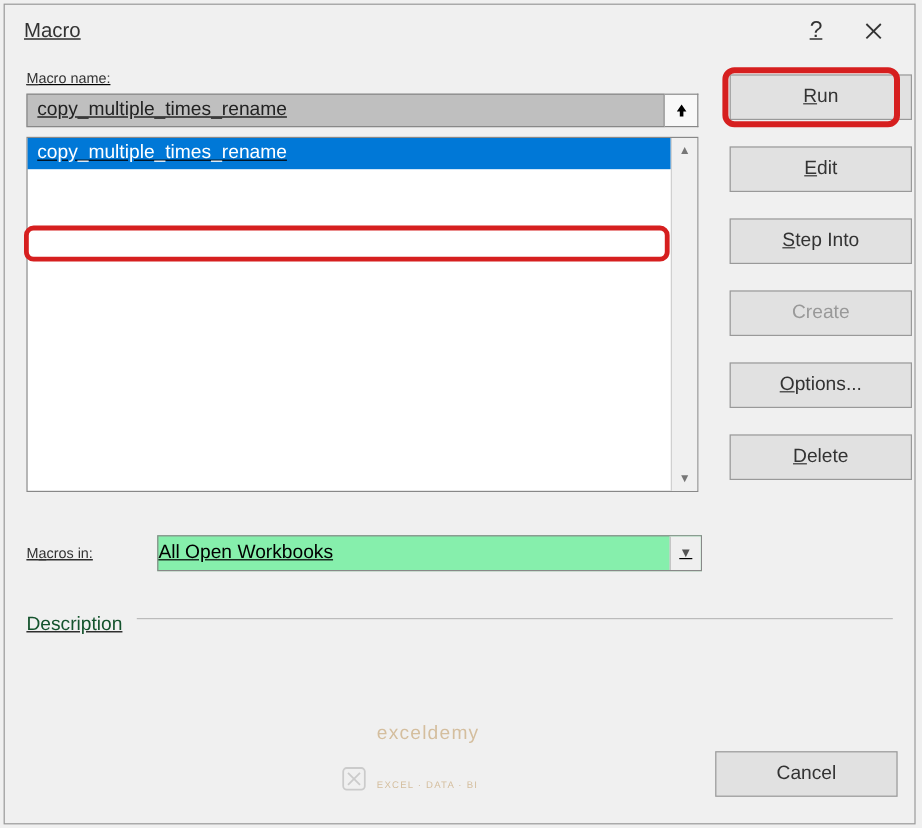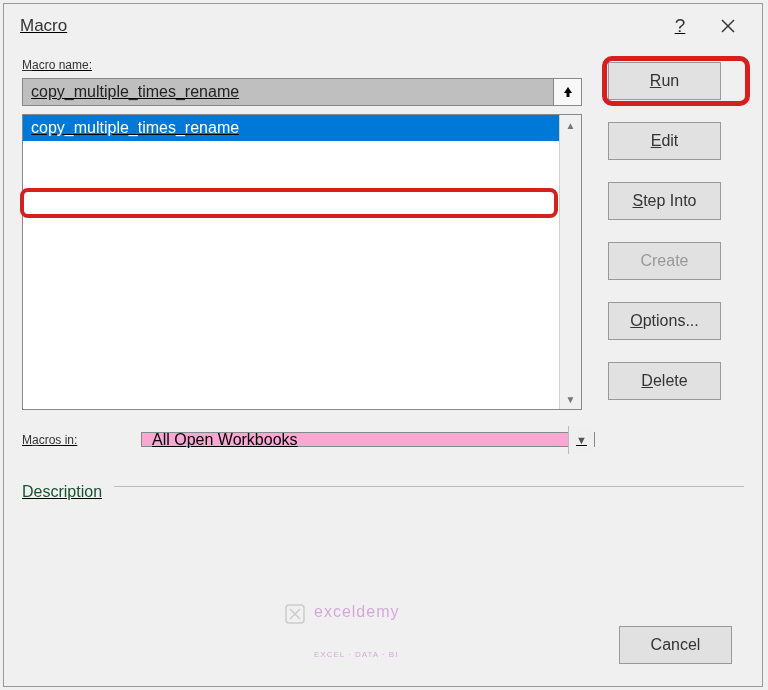--- a/index.html
+++ b/index.html
@@ -146,35 +146,35 @@
       width: 538px;
       height: 30px;
       border: 4px solid #d61f1f;
       border-radius: 8px;
       pointer-events: none;
       z-index: 10;
     }
     .row-macros-in {
       display: flex;
       align-items: center;
-      margin-top: 22px;
-      gap: 34px;
+      margin-top: 36px;
+      gap: 24px;
     }
     .row-macros-in .label {
       margin: 0;
       width: 85px;
     }
     .combo {
       width: 454px;
-      height: 15px;
+      height: 30px;
       border: 1px solid #888;
-      background: #f9a8d4;
-      display: flex;
-      align-items: center;
-      padding: 0 0 0 10px;
+      background: #86efac;
+      display: flex;
+      align-items: center;
+      padding: 0 0 0 0;
       font-size: 16px;
       position: relative;
     }
     .combo-arrow {
       width: 26px;
       height: 28px;
       border-left: 1px solid #bbb;
       display: flex;
       align-items: center;
       justify-content: center;
@@ -191,62 +191,62 @@
     .sidebar {
       position: absolute;
       right: 18px;
       top: 58px;
       width: 136px;
       display: flex;
       flex-direction: column;
       gap: 22px;
     }
     .btn {
-      width: 113px;
+      width: 152px;
       height: 38px;
       border: 1px solid #999;
       background: #e1e1e1;
       font-size: 16px;
       color: #333;
       cursor: pointer;
       display: flex;
       align-items: center;
       justify-content: center;
     }
     .btn.disabled {
       color: #999;
       cursor: default;
     }
     .btn.cancel {
       position: absolute;
-      right: 30px;
+      right: 14px;
       bottom: 22px;
     }
     .run-highlight {
       position: absolute;
       right: 12px;
       top: 52px;
       width: 148px;
       height: 50px;
       border: 5px solid #d61f1f;
       border-radius: 10px;
       pointer-events: none;
       z-index: 10;
     }
     .btn .u { text-decoration: underline; }
     .watermark {
       position: absolute;
       left: 280px;
       bottom: 26px;
       display: flex;
-      align-items: flex-start;
+      align-items: flex-end;
       gap: 8px;
       opacity: 0.35;
       font-size: 12px;
-      color: #a21caf;
+      color: #a16207;
     }
     .watermark .wm-text {
       display: flex;
       flex-direction: column;
       line-height: 1.1;
     }
     .watermark .wm-main {
       font-size: 16px;
       letter-spacing: 1px;
     }

